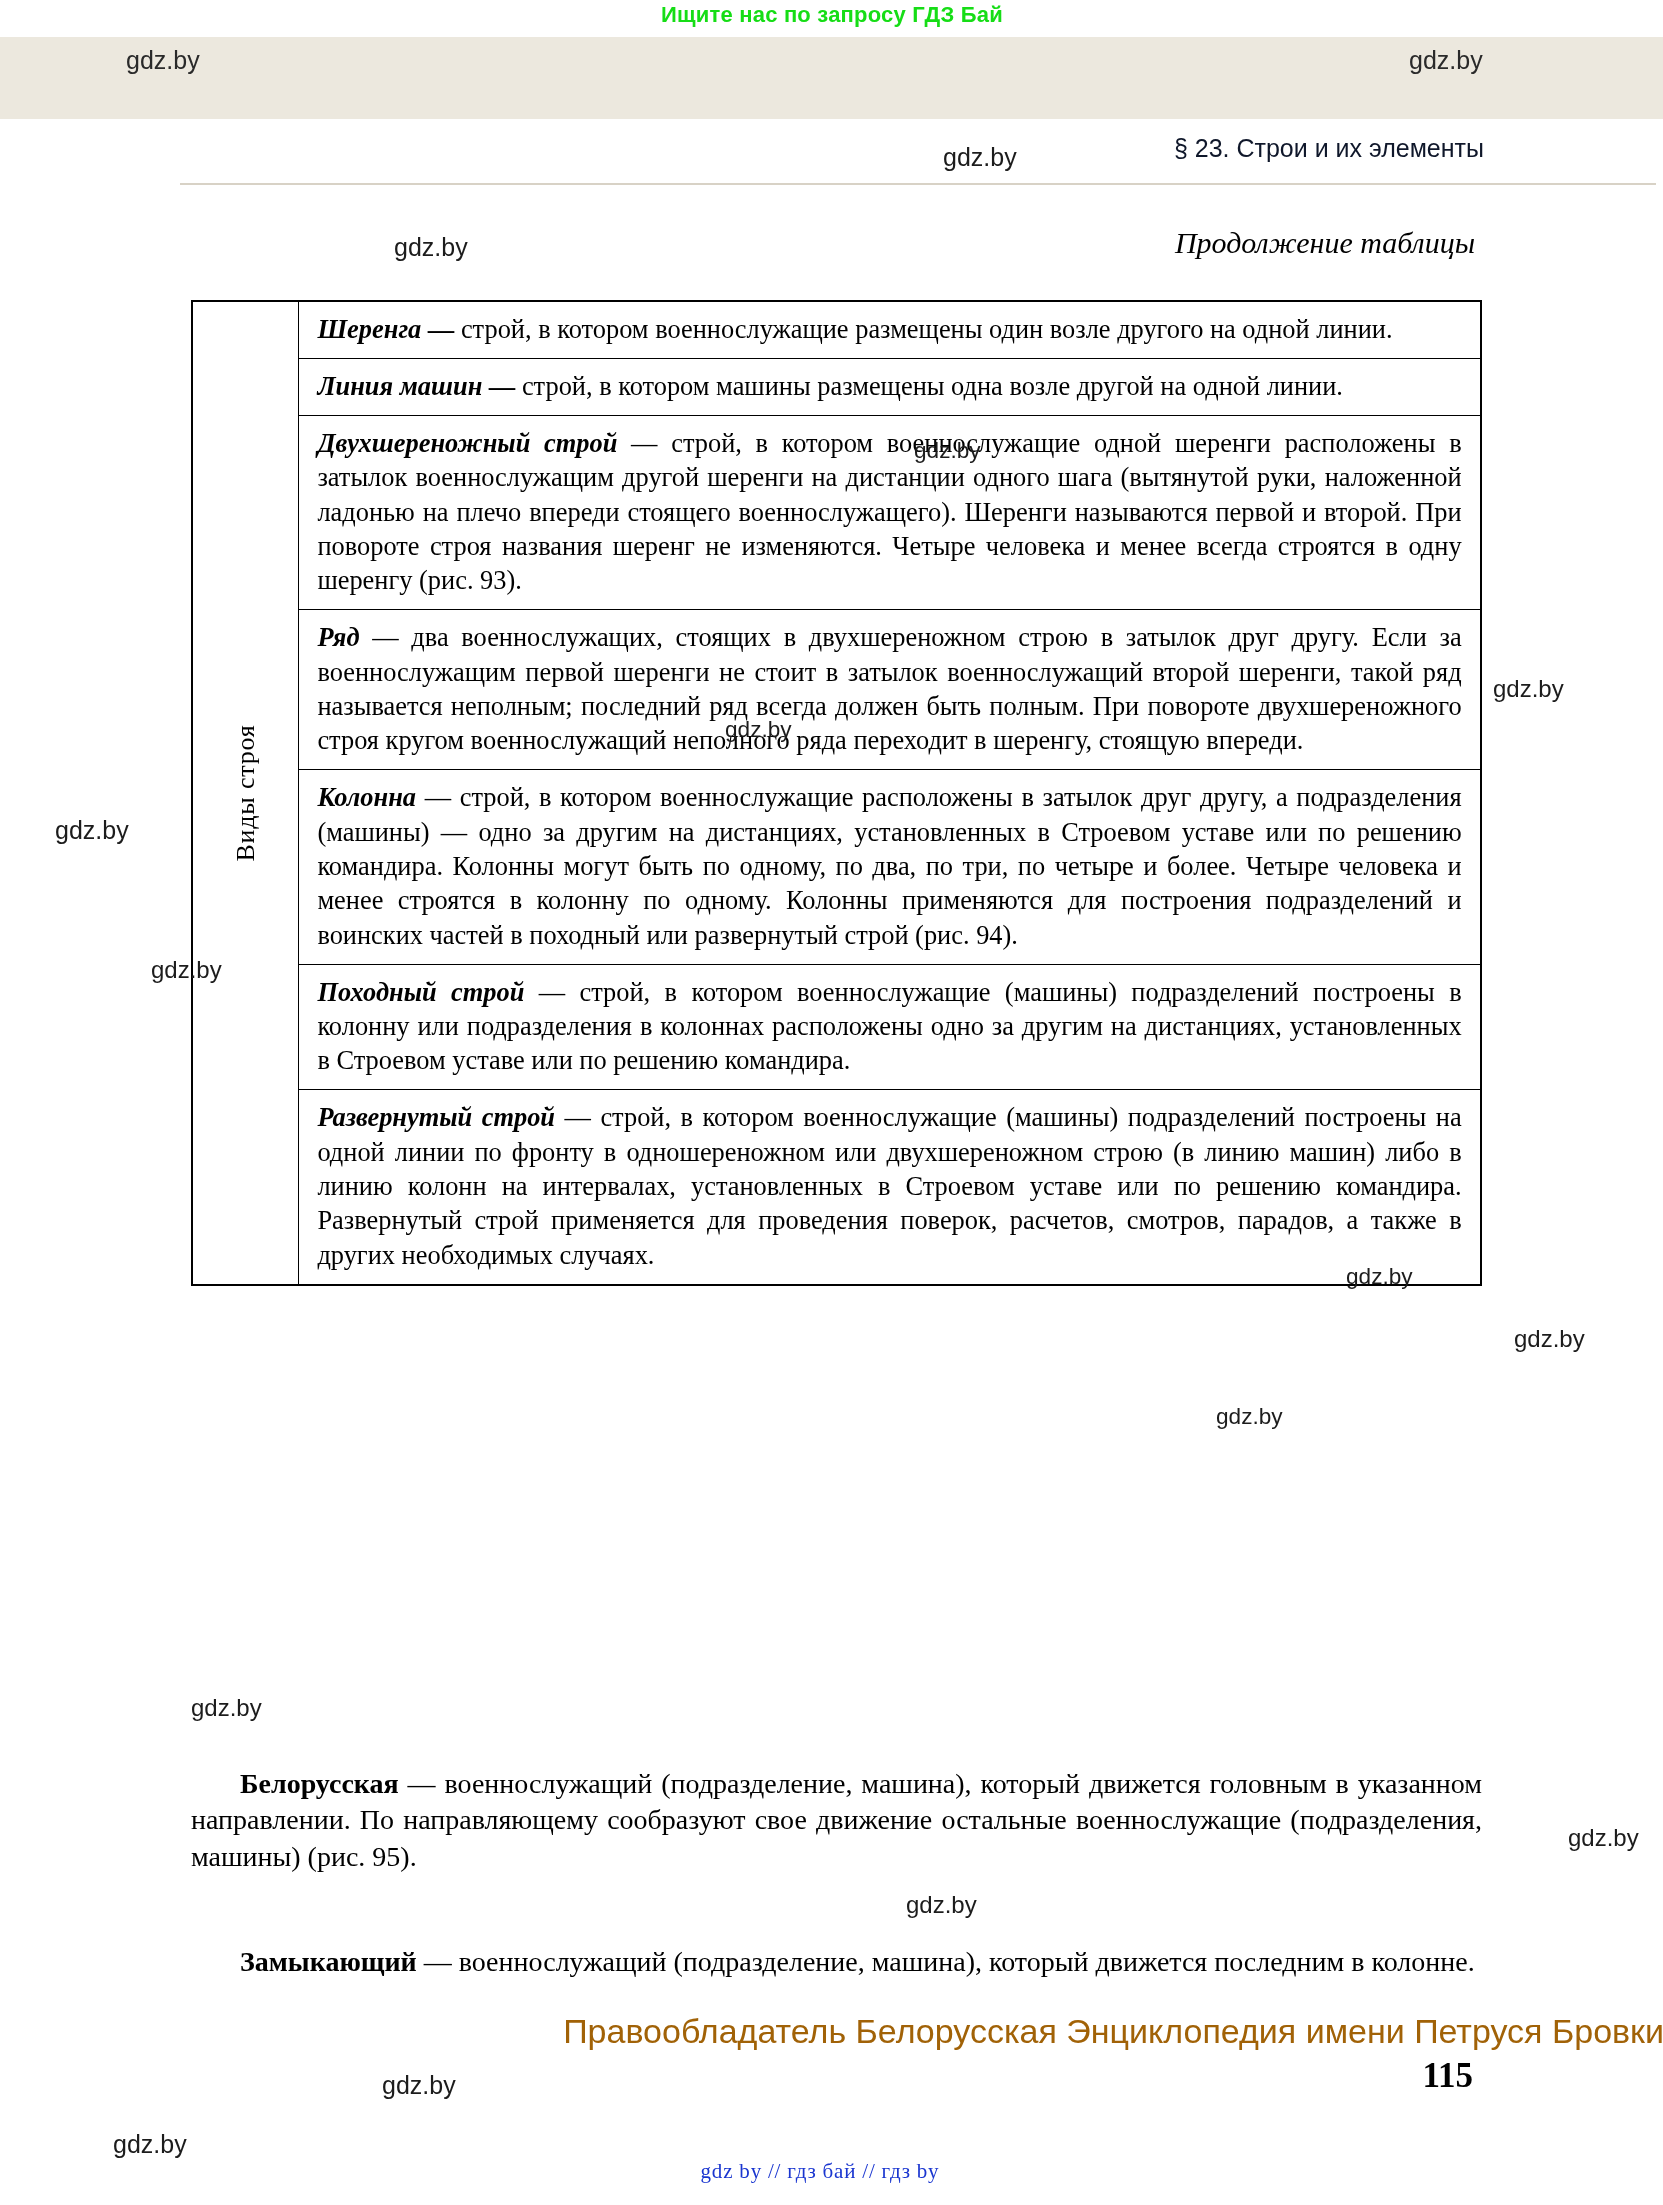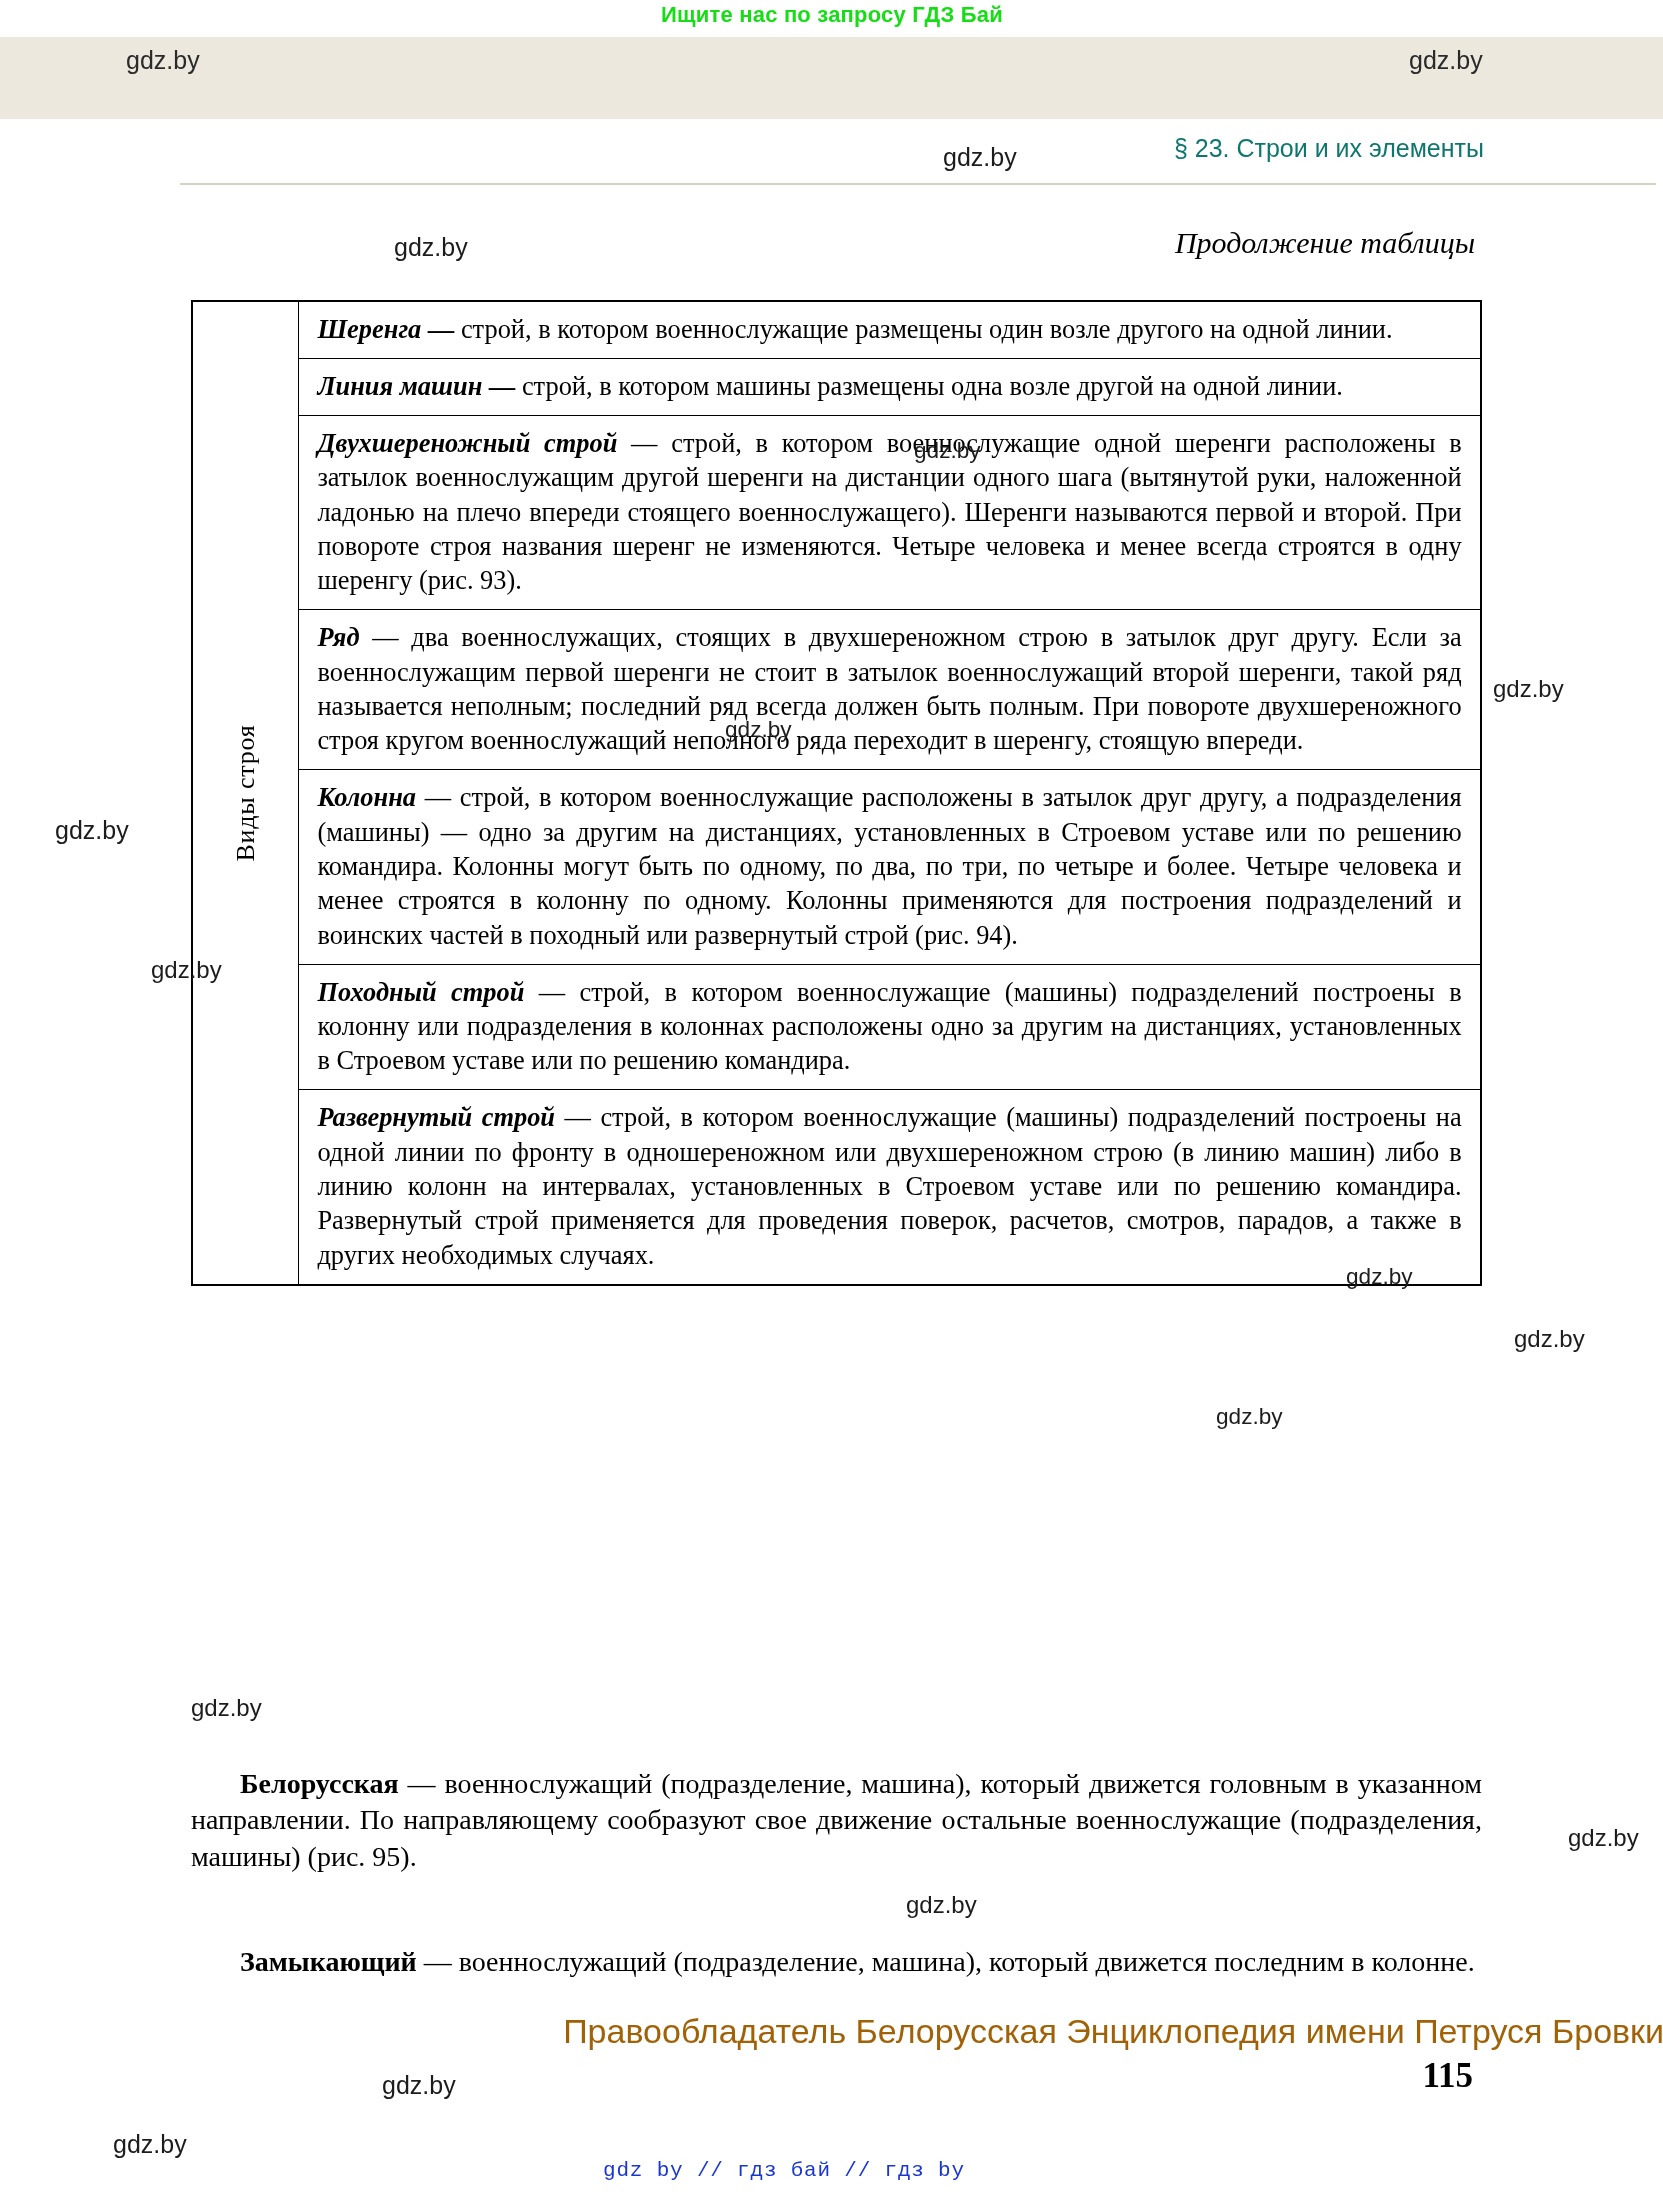--- a/index.html
+++ b/index.html
@@ -51,21 +51,21 @@
     left: 0;
     width: 1664px;
     height: 47px;
   }
   .runhead-title {
     position: absolute;
     right: 180px;
     top: 0;
     font-family: "Liberation Sans", "DejaVu Sans", sans-serif;
     font-size: 25px;
-    color: #0f766e;
+    color: #0f172a;
     white-space: nowrap;
   }
   .runhead-rule {
     position: absolute;
     top: 183px;
     left: 180px;
     width: 1476px;
     height: 1.7px;
     background: #d8d2c6;
   }
@@ -159,24 +159,25 @@
     font-weight: bold;
   }
 
   
   .footer-blue {
     position: absolute;
     top: 2159px;
     left: 0;
     width: 1568px;
     text-align: center;
-    font-family: Liberation Mono, monospace;
+    font-family: Liberation Serif, serif;
     font-size: 21px;
     color: #1a36d0;
     letter-spacing: 0.8px;
+    padding-left: 36px;
   }
 
   
   .wm {
     position: absolute;
     font-family: "Liberation Sans", "DejaVu Sans", sans-serif;
     font-size: 22.6px;
     color: #1c1c1c;
     white-space: nowrap;
     pointer-events: none;

